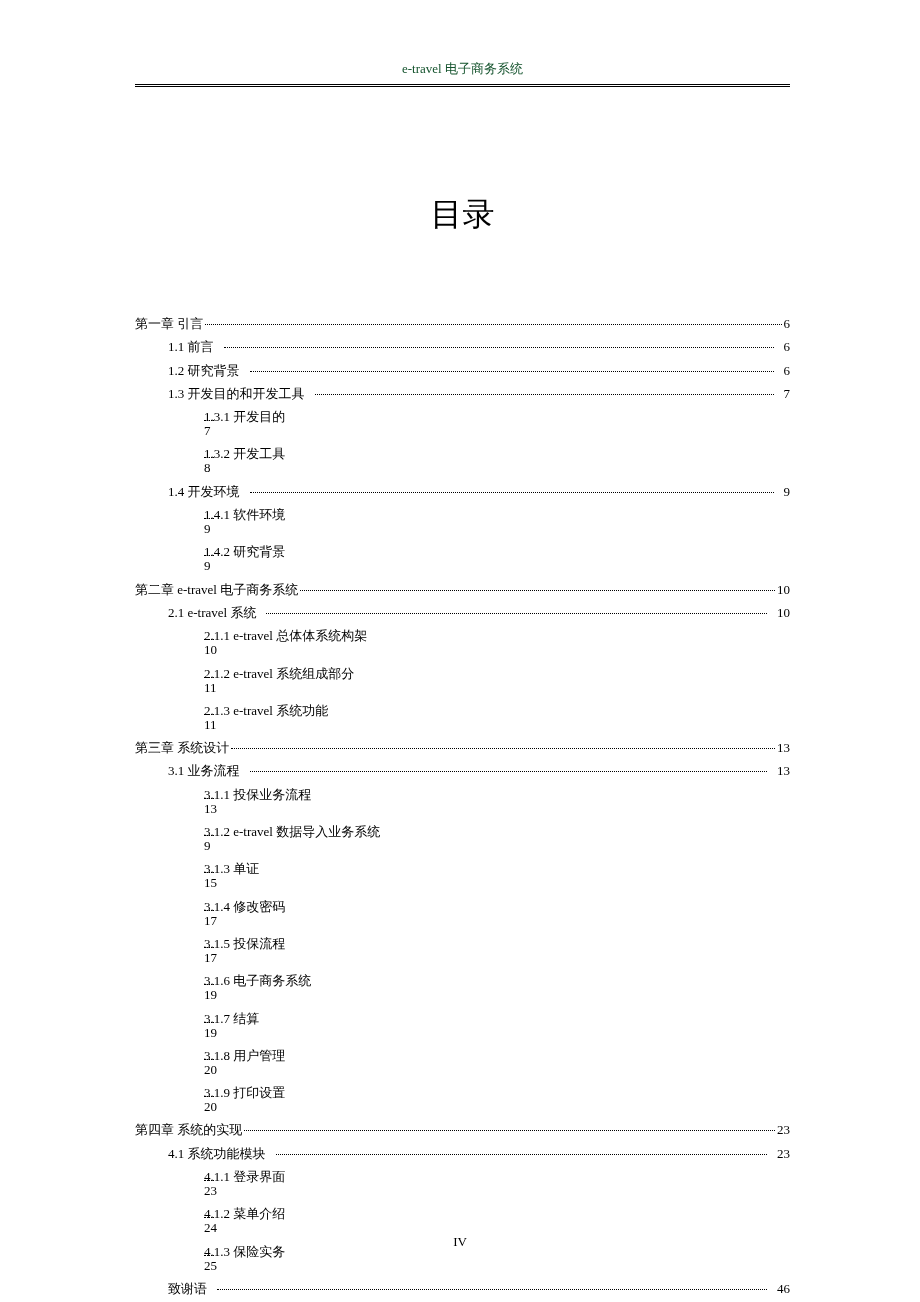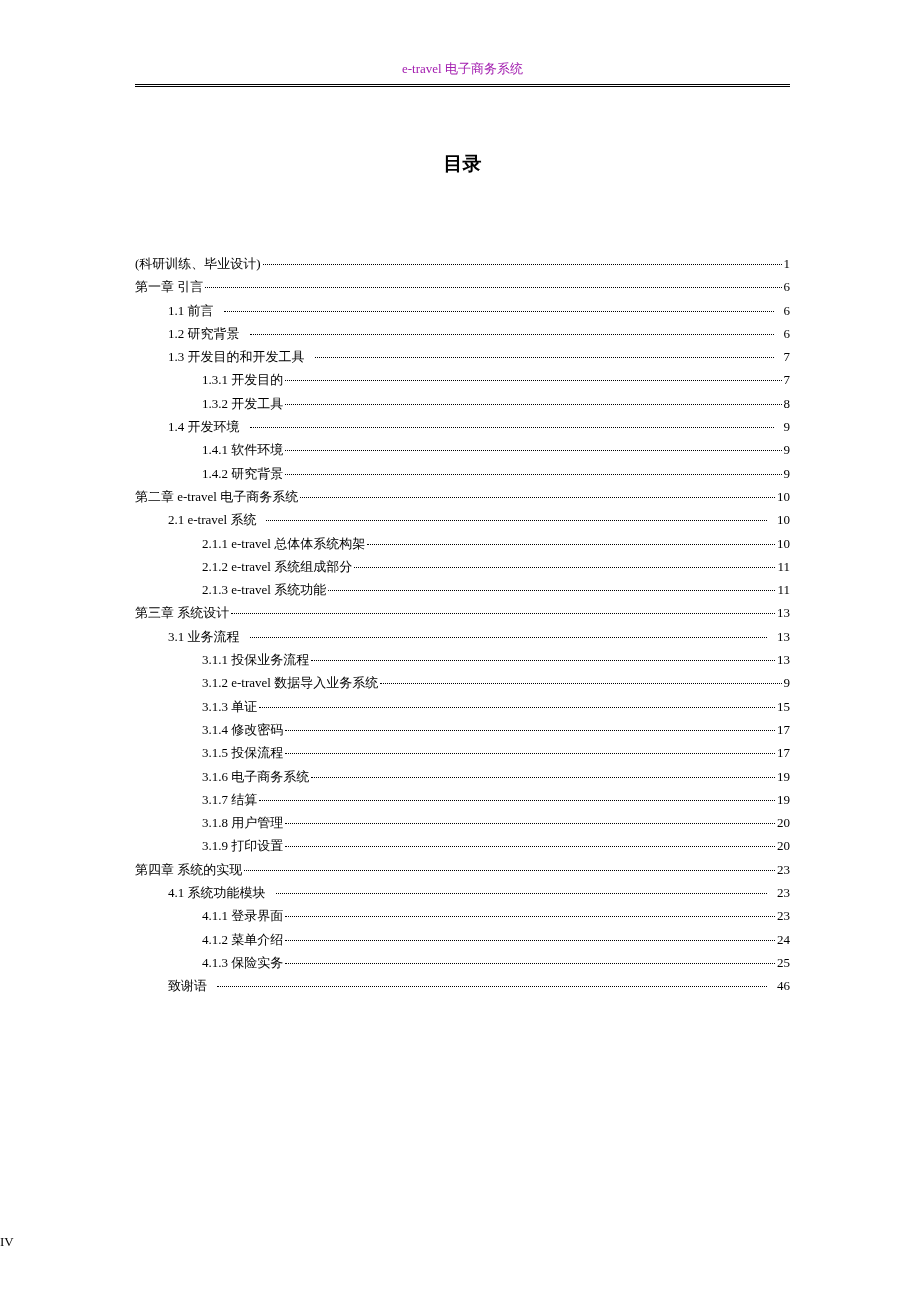--- a/index.html
+++ b/index.html
@@ -13,40 +13,40 @@
       width: 920px;
       height: 1302px;
       position: relative;
     }
     .page {
       padding: 60px 130px 50px 135px;
     }
     .header {
       text-align: center;
       font-size: 13px;
-      color: #a21caf;
+      color: #14532d;
       padding-bottom: 6px;
     }
     .header-line {
       margin: 0 auto;
       border-bottom: 1.5px solid #000;
       width: 655px;
       margin-bottom: 1px;
     }
     .header-line2 {
       margin: 0 auto;
       border-bottom: 0.5px solid #000;
       width: 655px;
     }
     .title {
       text-align: center;
-      font-size: 19px;
-      margin-top: 64px;
+      font-size: 32px;
+      margin-top: 106px;
       margin-bottom: 80px;
-      font-weight: bold;
+      font-weight: normal;
     }
     .toc {
       font-size: 13px;
       line-height: 1.0;
     }
     .toc-row {
       display: flex;
       align-items: baseline;
       white-space: nowrap;
       margin-bottom: 10.3px;
@@ -60,47 +60,42 @@
       margin: 0 2px;
       position: relative;
       top: -3px;
       min-width: 10px;
     }
     .toc-page {
       flex-shrink: 0;
     }
     .indent-0 { padding-left: 0; }
     .indent-1 { padding-left: 33px; gap: 8px; }
-    .indent-2 { padding-left: 67px; }
+    .indent-2 { padding-left: 67px; flex-direction: column; }
     .footer {
       position: absolute;
       bottom: 52px;
       left: 0;
       right: 0;
-      text-align: left;
+      text-align: center;
       font-size: 13px;
     }
   </style>
 </head>
 <body>
 
 <div class="page">
   <div class="header">e-travel 电子商务系统</div>
   <div class="header-line"></div>
   <div class="header-line2"></div>
 
   <h1 class="title">目录</h1>
 
   <div class="toc" id="toc-container">
       <div class="toc-row indent-0">
-        <span class="toc-label">(科研训练、毕业设计)</span>
-        <span class="toc-dots"></span>
-        <span class="toc-page">1</span>
-      </div>
-      <div class="toc-row indent-0">
         <span class="toc-label">第一章  引言</span>
         <span class="toc-dots"></span>
         <span class="toc-page">6</span>
       </div>
       <div class="toc-row indent-1">
         <span class="toc-label">1.1  前言</span>
         <span class="toc-dots"></span>
         <span class="toc-page">6</span>
       </div>
       <div class="toc-row indent-1">

